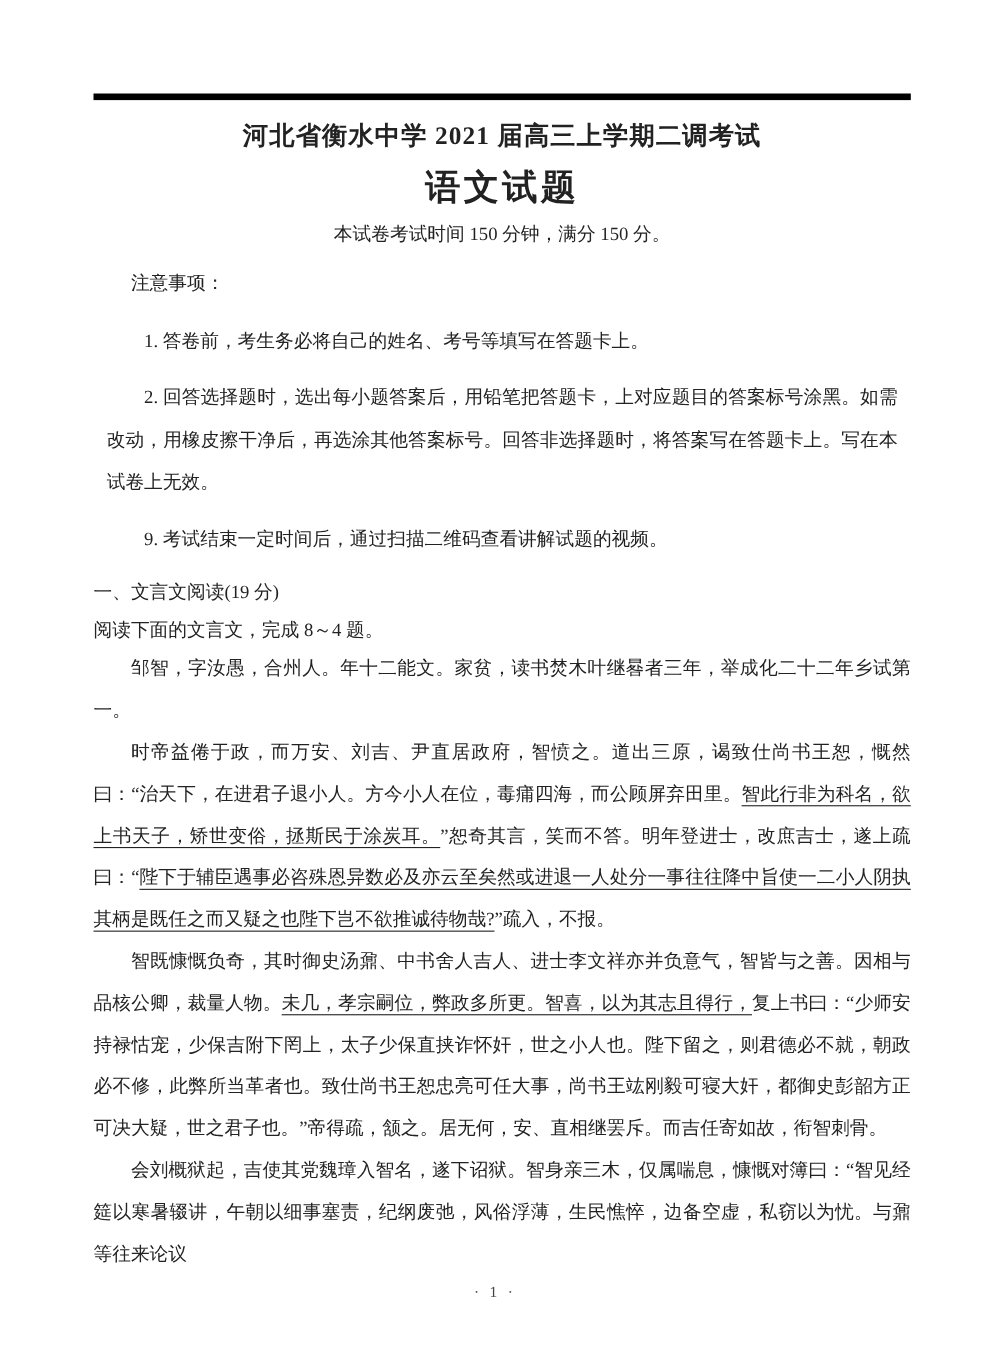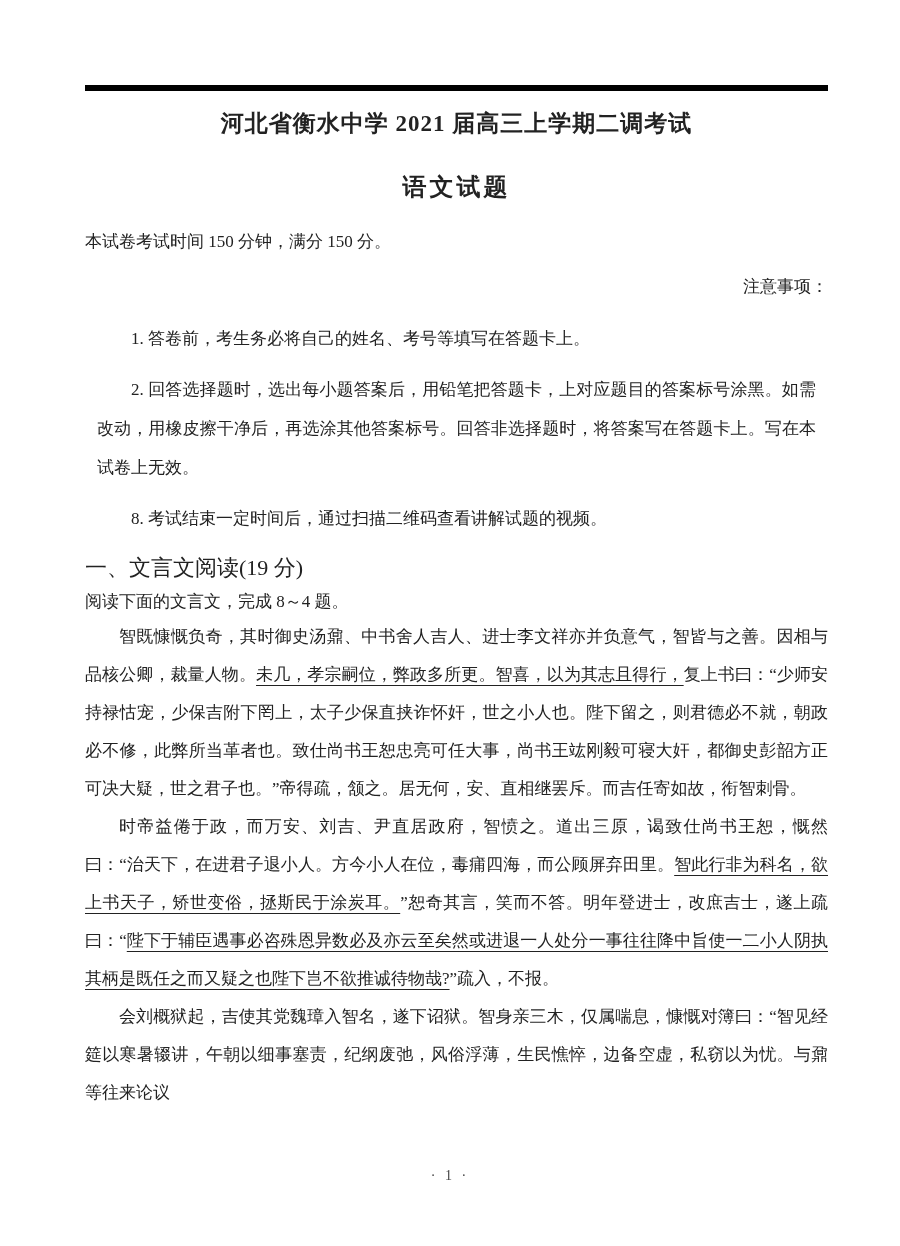--- a/index.html
+++ b/index.html
@@ -28,54 +28,53 @@
   }
   .exam-title {
     margin: 16px 0 0 0;
     text-align: center;
     font-size: 23px;
     line-height: 34px;
     font-weight: bold;
     letter-spacing: 1px;
   }
   .exam-subject {
-    margin: 28px 0 0 0;
+    margin: 11px 0 0 0;
     text-align: center;
-    font-size: 24px;
+    font-size: 32px;
     line-height: 36px;
     font-weight: bold;
     letter-spacing: 3px;
   }
   .exam-info {
-    margin: 22px 0 0 0;
-    text-align: left;
+    margin: 10px 0 0 0;
+    text-align: center;
     font-size: 17px;
     line-height: 30px;
     font-weight: normal;
   }
   .notice {
     margin-top: 10px;
   }
   .notice-label {
     margin: 0;
     font-size: 17px;
     line-height: 40px;
     text-indent: 2em;
-    text-align: right;
   }
   .note {
     margin: 12px;
     font-size: 17px;
     line-height: 39px;
     text-indent: 2em;
     text-align: justify;
   }
   .section-title {
     margin: 2px 0 0 0;
-    font-size: 22px;
+    font-size: 17px;
     line-height: 36px;
   }
   .instruction {
     margin: 0;
     font-size: 17px;
     line-height: 32px;
   }
   .passage .para {
     margin: 0;
     font-size: 17px;
@@ -109,29 +108,30 @@
 
     <h1 class="exam-title">河北省衡水中学 2021 届高三上学期二调考试</h1>
     <h2 class="exam-subject">语文试题</h2>
     <p class="exam-info">本试卷考试时间 150 分钟，满分 150 分。</p>
 
     <div class="notice">
       <p class="notice-label">注意事项：</p>
       <div>
           <p class="note">1. 答卷前，考生务必将自己的姓名、考号等填写在答题卡上。</p>
           <p class="note">2. 回答选择题时，选出每小题答案后，用铅笔把答题卡，上对应题目的答案标号涂黑。如需改动，用橡皮擦干净后，再选涂其他答案标号。回答非选择题时，将答案写在答题卡上。写在本试卷上无效。</p>
-          <p class="note">8. 考试结束一定时间后，通过扫描二维码查看讲解试题的视频。</p>
+          <p class="note">9. 考试结束一定时间后，通过扫描二维码查看讲解试题的视频。</p>
         </div>
     </div>
 
     <p class="section-title">一、文言文阅读(19 分)</p>
     <p class="instruction">阅读下面的文言文，完成 8～4 题。</p>
 
     <div class="passage">
+        <p class="para"><span class="seg">邹智，字汝愚，合州人。年十二能文。家贫，读书焚木叶继晷者三年，举成化二十二年乡试第一。</span></p>
+        <p class="para"><span class="seg">时帝益倦于政，而万安、刘吉、尹直居政府，智愤之。道出三原，谒致仕尚书王恕，慨然曰：“治天下，在进君子退小人。方今小人在位，毒痡四海，而公顾屏弃田里。</span><span class="useg">智此行非为科名，欲上书天子，矫世变俗，拯斯民于涂炭耳。</span><span class="seg">”恕奇其言，笑而不答。明年登进士，改庶吉士，遂上疏曰：“</span><span class="useg">陛下于辅臣遇事必咨殊恩异数必及亦云至矣然或进退一人处分一事往往降中旨使一二小人阴执其柄是既任之而又疑之也陛下岂不欲推诚待物哉?</span><span class="seg">”疏入，不报。</span></p>
         <p class="para"><span class="seg">智既慷慨负奇，其时御史汤鼐、中书舍人吉人、进士李文祥亦并负意气，智皆与之善。因相与品核公卿，裁量人物。</span><span class="useg">未几，孝宗嗣位，弊政多所更。智喜，以为其志且得行，</span><span class="seg">复上书曰：“少师安持禄怙宠，少保吉附下罔上，太子少保直挟诈怀奸，世之小人也。陛下留之，则君德必不就，朝政必不修，此弊所当革者也。致仕尚书王恕忠亮可任大事，尚书王竑刚毅可寝大奸，都御史彭韶方正可决大疑，世之君子也。”帝得疏，颔之。居无何，安、直相继罢斥。而吉任寄如故，衔智刺骨。</span></p>
-        <p class="para"><span class="seg">时帝益倦于政，而万安、刘吉、尹直居政府，智愤之。道出三原，谒致仕尚书王恕，慨然曰：“治天下，在进君子退小人。方今小人在位，毒痡四海，而公顾屏弃田里。</span><span class="useg">智此行非为科名，欲上书天子，矫世变俗，拯斯民于涂炭耳。</span><span class="seg">”恕奇其言，笑而不答。明年登进士，改庶吉士，遂上疏曰：“</span><span class="useg">陛下于辅臣遇事必咨殊恩异数必及亦云至矣然或进退一人处分一事往往降中旨使一二小人阴执其柄是既任之而又疑之也陛下岂不欲推诚待物哉?</span><span class="seg">”疏入，不报。</span></p>
         <p class="para"><span class="seg">会刘概狱起，吉使其党魏璋入智名，遂下诏狱。智身亲三木，仅属喘息，慷慨对簿曰：“智见经筵以寒暑辍讲，午朝以细事塞责，纪纲废弛，风俗浮薄，生民憔悴，边备空虚，私窃以为忧。与鼐等往来论议</span></p>
       </div>
 
   </div>
 
   <div class="page-number">· 1 ·</div>
 </div>
 
 </body></html>

